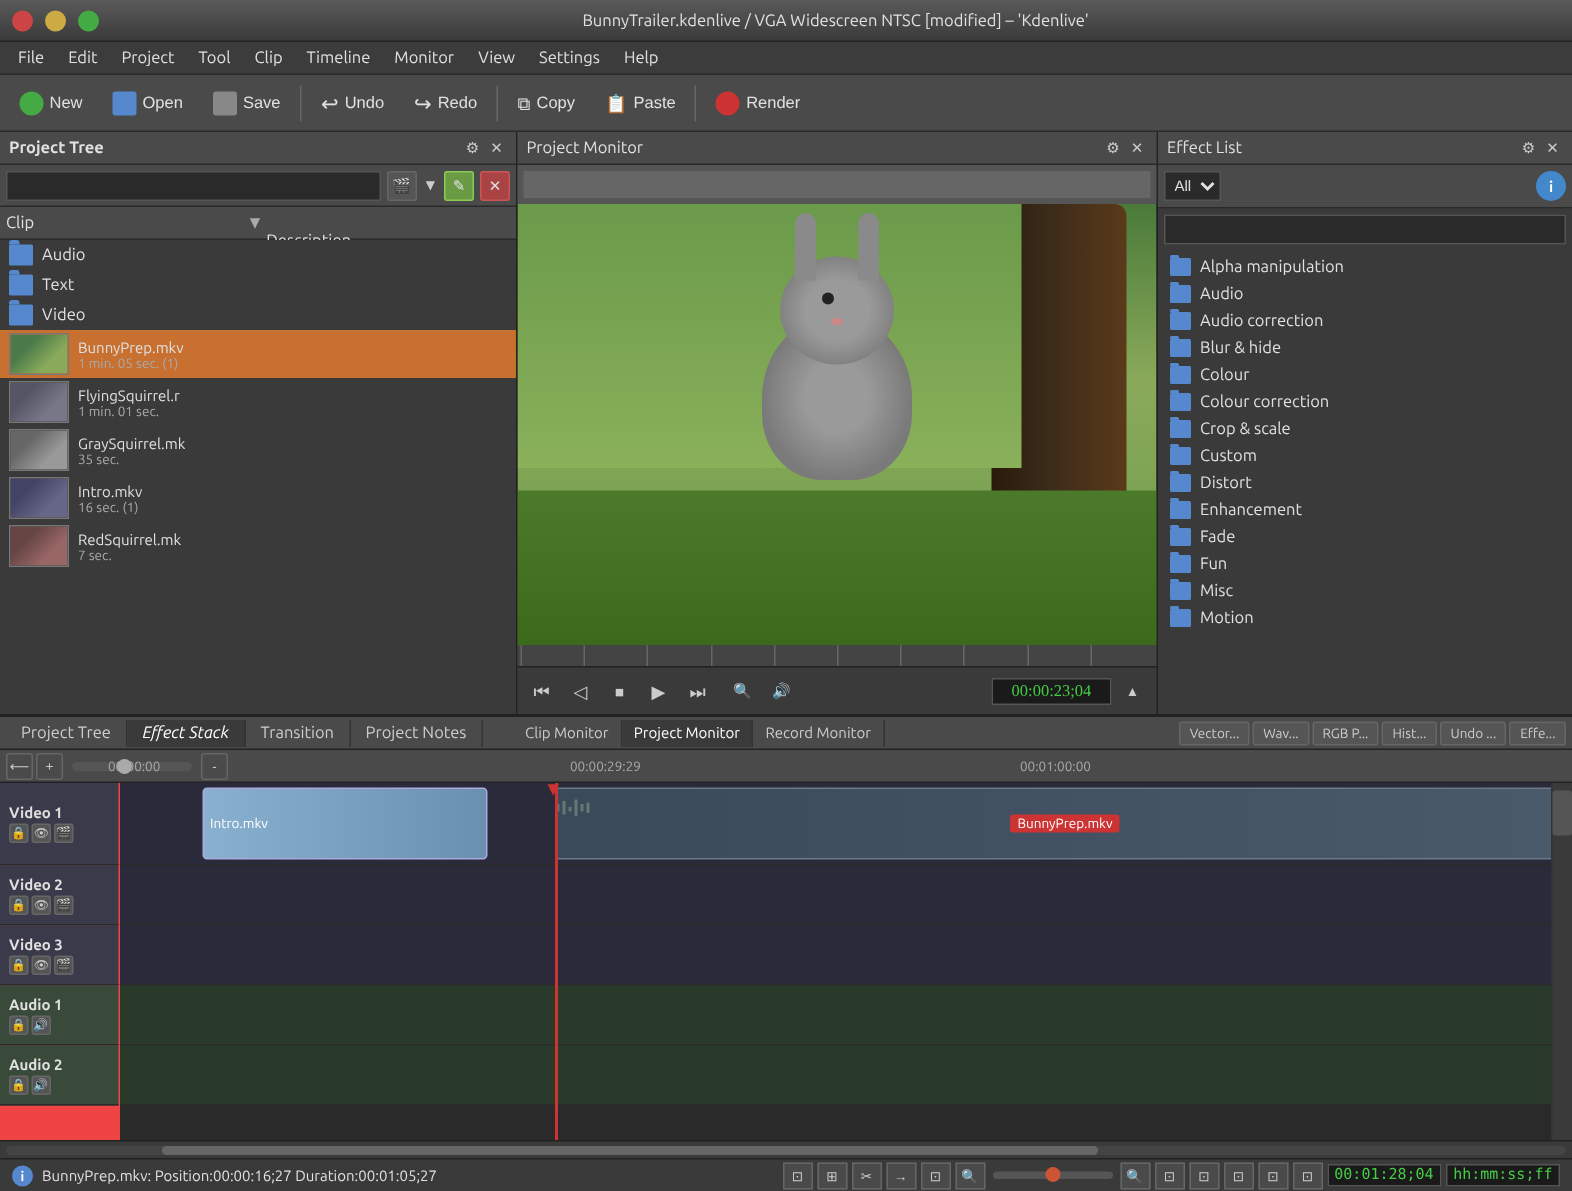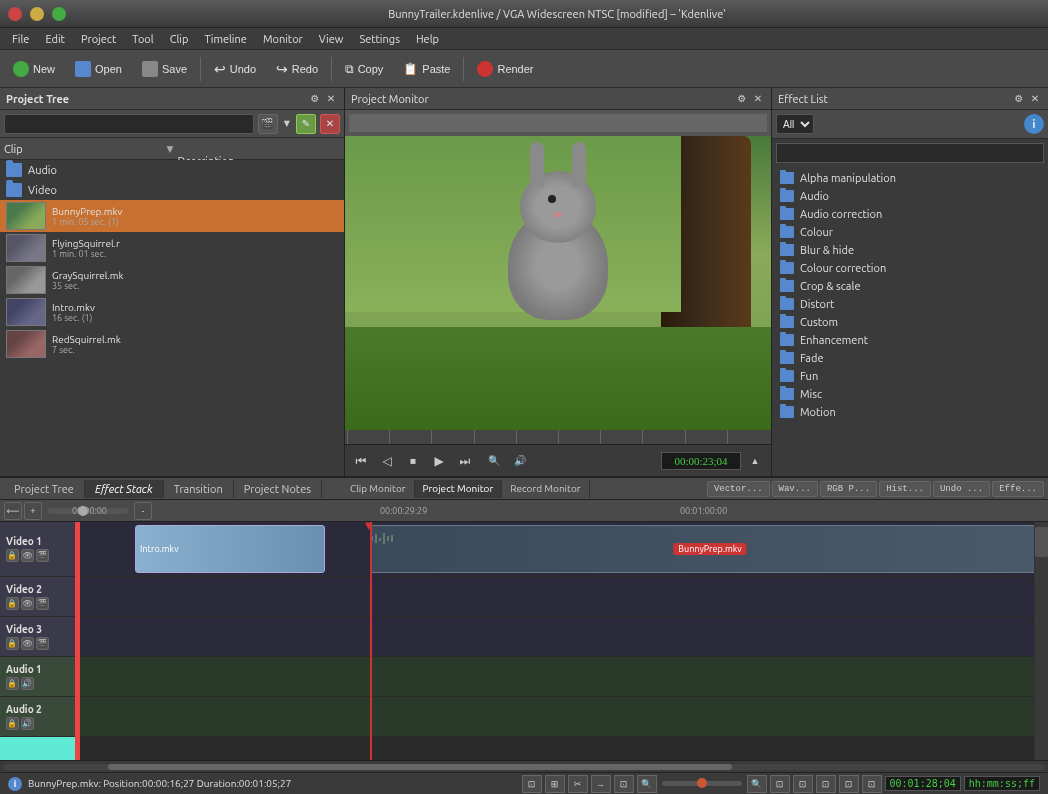--- a/index.html
+++ b/index.html
@@ -417,22 +417,22 @@
     
     #timeline-tracks {
       flex: 1;
       display: flex;
       overflow-y: auto;
       position: relative;
     }
     .track-labels {
       width: 80px;
       flex-shrink: 0;
-      background: #5eead4;
-      border-right: 5px solid #ef4444;
+      background: #ef4444;
+      border-right: 1px solid #ef4444;
     }
     .track-label {
       height: 40px;
       display: flex;
       align-items: center;
       padding: 0 6px;
       font-size: 10px;
       border-bottom: 1px solid #2a2a2a;
       gap: 3px;
     }
@@ -505,21 +505,20 @@
     .monitor-tab.active { background: #3a3a3a; color: #fff; }
     .monitor-right-tabs { display: flex; gap: 2px; }
     .monitor-rtab {
       padding: 2px 6px;
       font-size: 9px;
       background: #555;
       border: 1px solid #666;
       cursor: pointer;
       color: #ccc;
       border-radius: 2px;
-      font-family: Liberation Mono, monospace;
     }
     
     .tl-vscroll {
       width: 14px;
       background: #3a3a3a;
       border-left: 1px solid #333;
       display: flex;
       flex-direction: column;
     }
     
@@ -677,20 +676,24 @@
         <span style="color:#aaa;font-size:9px;margin-right:4px;">▼</span>
         <span class="col-desc">Description</span>
       </div>
       <div id="clip-list">
         <div class="clip-folder">
           <span class="folder-icon"></span>
           <span>Audio</span>
         </div>
         <div class="clip-folder">
           <span class="folder-icon"></span>
+          <span>Text</span>
+        </div>
+        <div class="clip-folder">
+          <span class="folder-icon"></span>
           <span>Video</span>
         </div>
         <div class="clip-item selected">
           <div class="clip-thumb">
             <div class="clip-thumb-inner" style="background:linear-gradient(135deg, #4a7a4a 30%, #8aaa5a 70%);"></div>
           </div>
           <div class="clip-info">
             <span class="clip-name">BunnyPrep.mkv</span>
             <span class="clip-duration">1 min. 05 sec. (1)</span>
           </div>
@@ -819,41 +822,41 @@
         <div class="effect-item">
           <span class="effect-folder-icon"></span>
           <span>Audio</span>
         </div>
         <div class="effect-item">
           <span class="effect-folder-icon"></span>
           <span>Audio correction</span>
         </div>
         <div class="effect-item">
           <span class="effect-folder-icon"></span>
+          <span>Blur &amp; hide</span>
+        </div>
+        <div class="effect-item">
+          <span class="effect-folder-icon"></span>
           <span>Colour</span>
         </div>
         <div class="effect-item">
           <span class="effect-folder-icon"></span>
-          <span>Blur &amp; hide</span>
-        </div>
-        <div class="effect-item">
-          <span class="effect-folder-icon"></span>
           <span>Colour correction</span>
         </div>
         <div class="effect-item">
           <span class="effect-folder-icon"></span>
           <span>Crop &amp; scale</span>
         </div>
         <div class="effect-item">
           <span class="effect-folder-icon"></span>
+          <span>Custom</span>
+        </div>
+        <div class="effect-item">
+          <span class="effect-folder-icon"></span>
           <span>Distort</span>
-        </div>
-        <div class="effect-item">
-          <span class="effect-folder-icon"></span>
-          <span>Custom</span>
         </div>
         <div class="effect-item">
           <span class="effect-folder-icon"></span>
           <span>Enhancement</span>
         </div>
         <div class="effect-item">
           <span class="effect-folder-icon"></span>
           <span>Fade</span>
         </div>
         <div class="effect-item">

